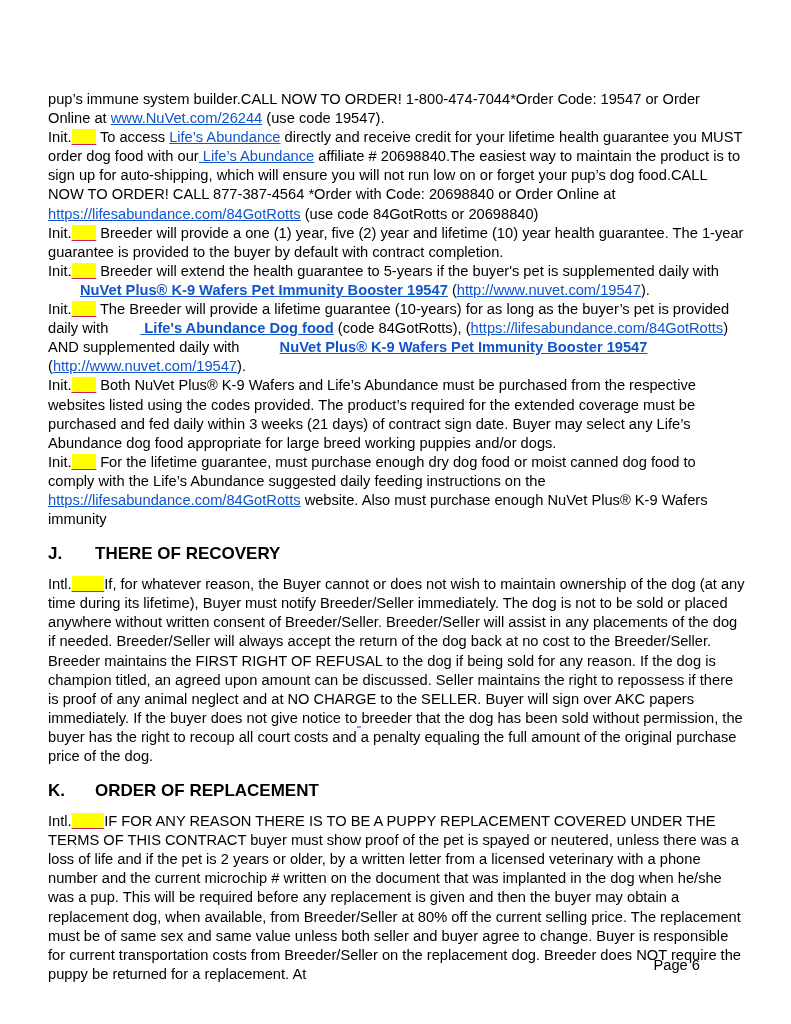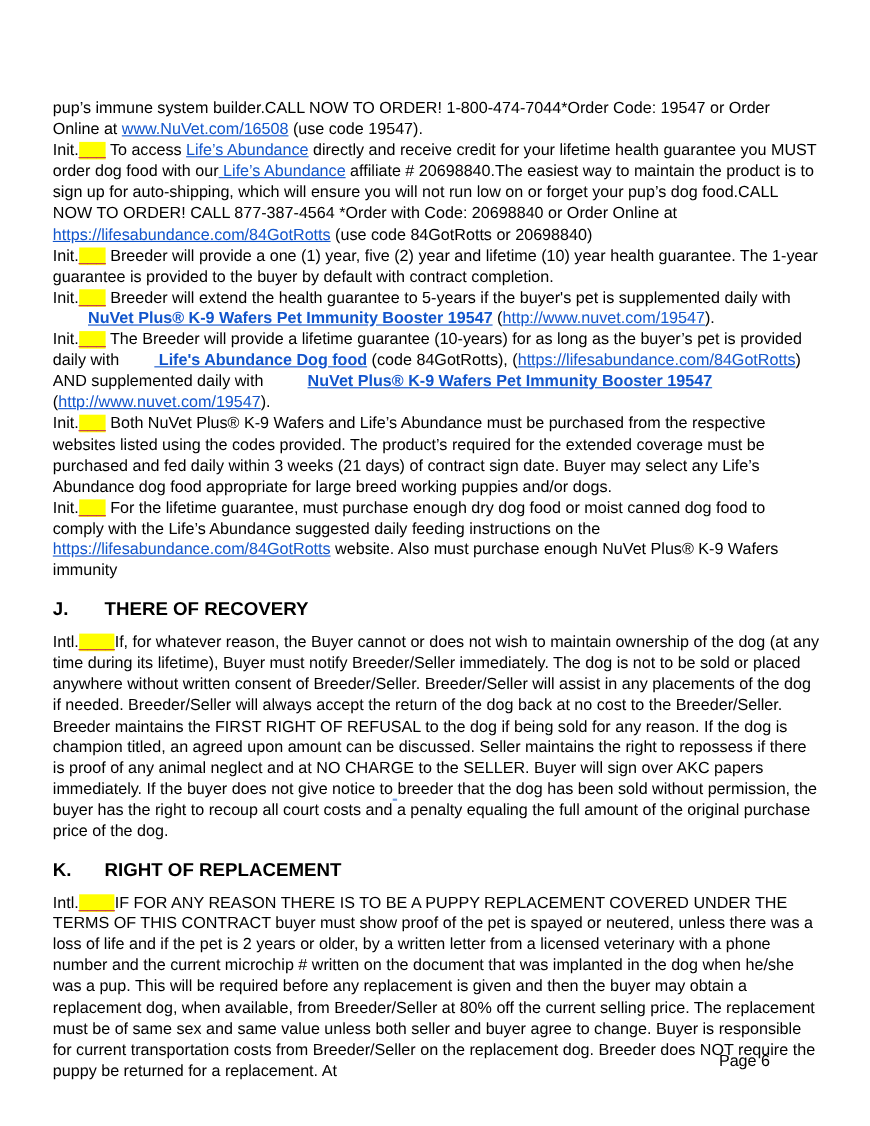--- a/index.html
+++ b/index.html
@@ -41,32 +41,32 @@
     font-size:14.67px;
     line-height:19px;
     color:#000000;
   }
 </style>
 </head>
 <body>
 
 <div class="page">
   <div class="doc-body">
-      <div class="para"><span class="plain">pup’s immune system builder.CALL NOW TO ORDER! 1-800-474-7044*Order Code: 19547 or Order Online at </span><span class="link">www.NuVet.com/16508</span><span class="plain"> (use code 19547).</span></div>
+      <div class="para"><span class="plain">pup’s immune system builder.CALL NOW TO ORDER! 1-800-474-7044*Order Code: 19547 or Order Online at </span><span class="link">www.NuVet.com/26244</span><span class="plain"> (use code 19547).</span></div>
       <div class="para"><span class="plain">Init.</span><span class="highlight">___</span><span class="plain"> To access </span><span class="link">Life’s Abundance</span><span class="plain"> directly and receive credit for your lifetime health guarantee you MUST order dog food with our</span><span class="link"> Life’s Abundance</span><span class="plain"> affiliate # 20698840.The easiest way to maintain the product is to sign up for auto-shipping, which will ensure you will not run low on or forget your pup’s dog food.CALL NOW TO ORDER! CALL 877-387-4564 *Order with Code: 20698840 or Order Online at </span><span class="link">https://lifesabundance.com/84GotRotts</span><span class="plain"> (use code 84GotRotts or 20698840)</span></div>
       <div class="para"><span class="plain">Init.</span><span class="highlight">___</span><span class="plain"> Breeder will provide a one (1) year, five (2) year and lifetime (10) year health guarantee. The 1-year guarantee is provided to the buyer by default with contract completion.</span></div>
       <div class="para"><span class="plain">Init.</span><span class="highlight">___</span><span class="plain"> Breeder will extend the health guarantee to 5-years if the buyer's pet is supplemented daily with </span><span class="boldlink">NuVet Plus® K-9 Wafers Pet Immunity Booster 19547</span><span class="plain"> (</span><span class="link">http://www.nuvet.com/19547</span><span class="plain">).</span></div>
       <div class="para"><span class="plain">Init.</span><span class="highlight">___</span><span class="plain"> The Breeder will provide a lifetime guarantee (10-years) for as long as the buyer’s pet is provided daily with</span><span class="boldlink"> Life's Abundance Dog food</span><span class="plain"> (code 84GotRotts), (</span><span class="link">https://lifesabundance.com/84GotRotts</span><span class="plain">) AND supplemented daily with &nbsp;</span><span class="boldlink">NuVet Plus® K-9 Wafers Pet Immunity Booster 19547</span><span class="plain"> (</span><span class="link">http://www.nuvet.com/19547</span><span class="plain">).</span></div>
       <div class="para"><span class="plain">Init.</span><span class="highlight">___</span><span class="plain"> Both NuVet Plus® K-9 Wafers and Life’s Abundance must be purchased from the respective websites listed using the codes provided. The product’s required for the extended coverage must be purchased and fed daily within 3 weeks (21 days) of contract sign date. Buyer may select any Life’s Abundance dog food appropriate for large breed working puppies and/or dogs.</span></div>
       <div class="para"><span class="plain">Init.</span><span class="highlight">___</span><span class="plain"> For the lifetime guarantee, must purchase enough dry dog food or moist canned dog food to comply with the Life’s Abundance suggested daily feeding instructions on the </span><span class="link">https://lifesabundance.com/84GotRotts</span><span class="plain"> website. Also must purchase enough NuVet Plus® K-9 Wafers immunity</span></div>
       <div class="heading">
         <span class="letter">J.</span>
         <span class="title">THERE OF RECOVERY</span>
       </div>
       <div class="para"><span class="plain">Intl.</span><span class="highlight">____</span><span class="plain">If, for whatever reason, the Buyer cannot or does not wish to maintain ownership of the dog (at any time during its lifetime), Buyer must notify Breeder/Seller immediately. The dog is not to be sold or placed anywhere without written consent of Breeder/Seller. Breeder/Seller will assist in any placements of the dog if needed. Breeder/Seller will always accept the return of the dog back at no cost to the Breeder/Seller. Breeder maintains the FIRST RIGHT OF REFUSAL to the dog if being sold for any reason. If the dog is champion titled, an agreed upon amount can be discussed. Seller maintains the right to repossess if there is proof of any animal neglect and at NO CHARGE to the SELLER. Buyer will sign over AKC papers immediately. If the buyer does not give notice to</span><span class="bluemark"> </span><span class="plain">breeder that the dog has been sold without permission, the buyer has the right to recoup all court costs and a penalty equaling the full amount of the original purchase price of the dog.</span></div>
       <div class="heading">
         <span class="letter">K.</span>
-        <span class="title">RIGHT OF REPLACEMENT</span>
+        <span class="title">ORDER OF REPLACEMENT</span>
       </div>
       <div class="para"><span class="plain">Intl.</span><span class="highlight">____</span><span class="plain">IF FOR ANY REASON THERE IS TO BE A PUPPY REPLACEMENT COVERED UNDER THE TERMS OF THIS CONTRACT buyer must show proof of the pet is spayed or neutered, unless there was a loss of life and if the pet is 2 years or older, by a written letter from a licensed veterinary with a phone number and the current microchip # written on the document that was implanted in the dog when he/she was a pup. This will be required before any replacement is given and then the buyer may obtain a replacement dog, when available, from Breeder/Seller at 80% off the current selling price. The replacement must be of same sex and same value unless both seller and buyer agree to change. Buyer is responsible for current transportation costs from Breeder/Seller on the replacement dog. Breeder does NOT require the puppy be returned for a replacement. At</span></div>
     </div>
   <div class="footer">Page 6</div>
 </div>
 
 </body></html>

